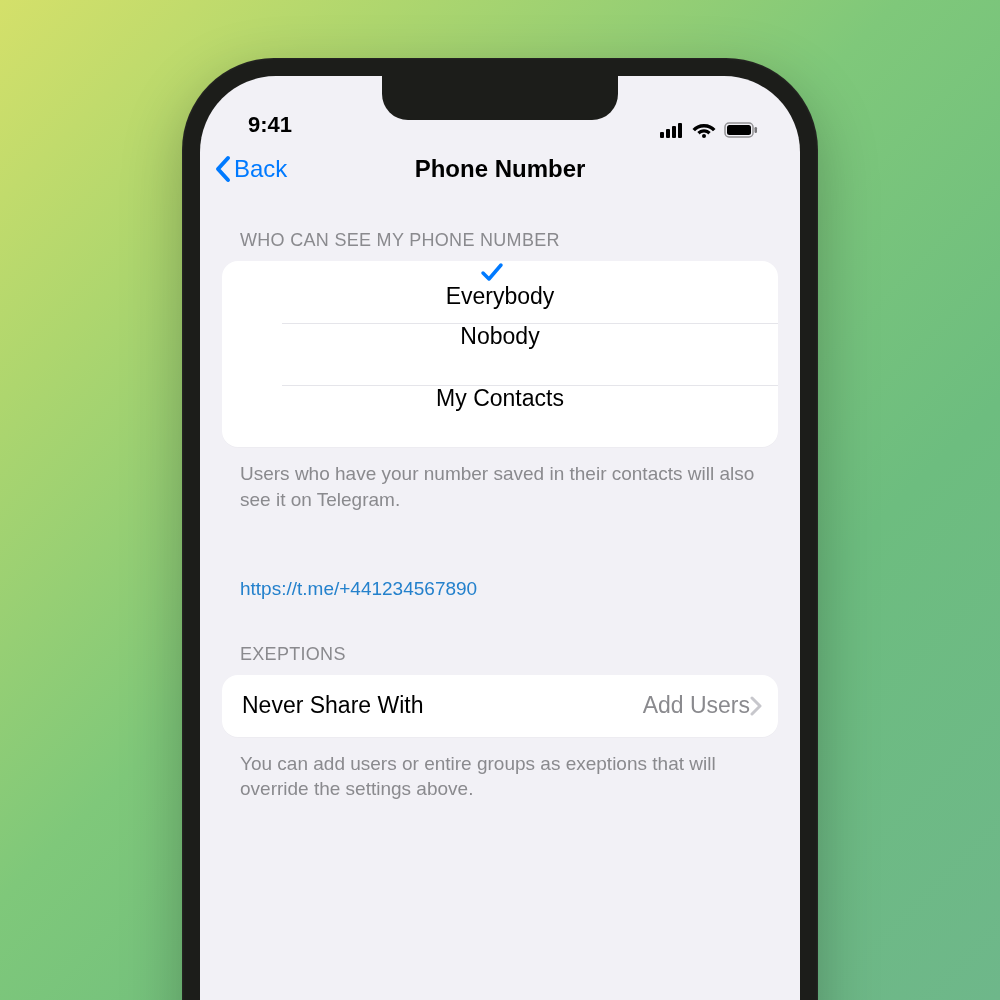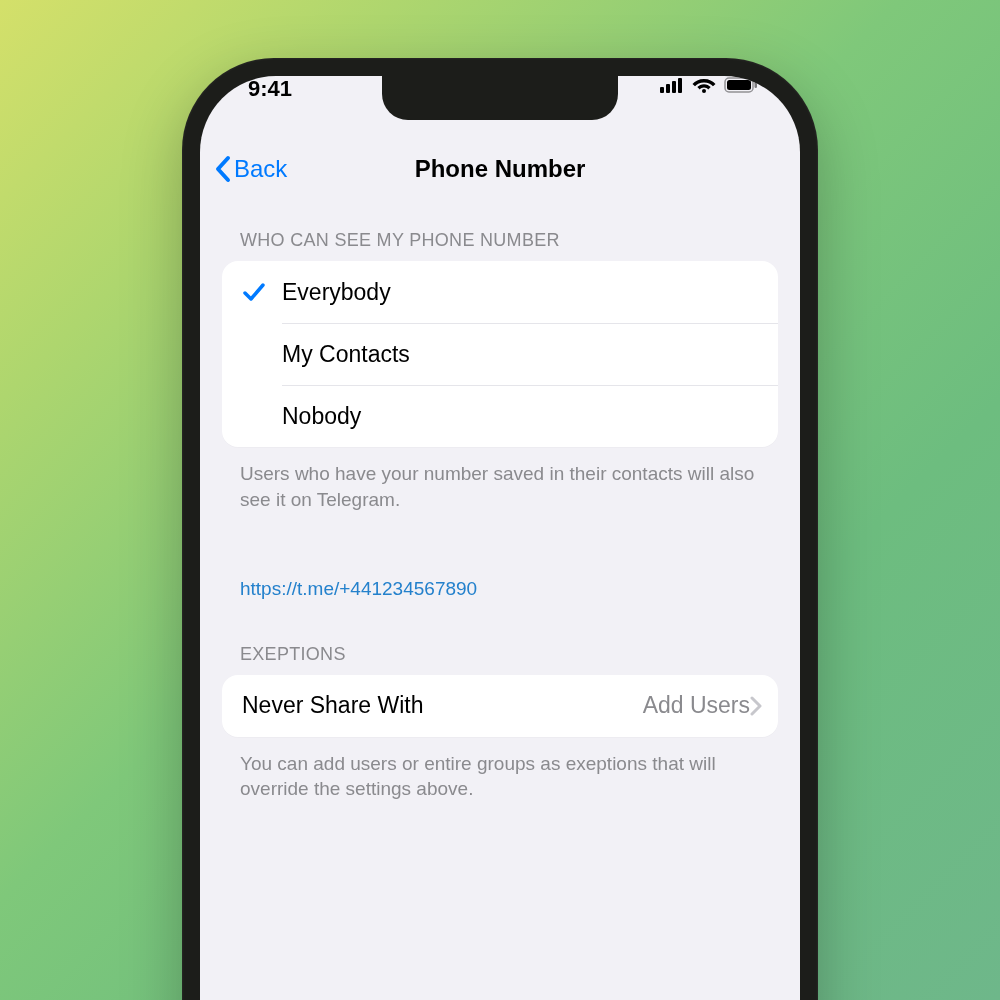--- a/index.html
+++ b/index.html
@@ -38,21 +38,21 @@
     height: 44px;
     background: #1c1d1a;
     border-bottom-left-radius: 26px;
     border-bottom-right-radius: 26px;
     z-index: 10;
   }
   .status-bar {
     height: 62px;
     display: flex;
     justify-content: space-between;
-    align-items: flex-start;
+    align-items: flex-end;
     padding: 0 42px 0 48px;
     font-size: 22px;
     font-weight: 600;
     color: #000;
   }
   .status-right { display: flex; align-items: center; gap: 8px; }
   .status-right svg { display: block; }
 
   .nav {
     height: 62px;
@@ -96,20 +96,21 @@
     overflow: hidden;
   }
   .row {
     display: flex;
     align-items: center;
     min-height: 62px;
     padding: 0 20px;
     font-size: 23px;
     color: #000;
     position: relative;
+    flex-direction: column;
   }
   .row + .row::before {
     content: "";
     position: absolute;
     top: 0; left: 60px; right: 0;
     height: 1px;
     background: #e5e5ea;
   }
   .check-slot {
     width: 40px;
@@ -195,25 +196,25 @@
         <div class="row">
           <span class="check-slot">
             <svg width="24" height="22" viewBox="0 0 24 22">
               <polyline points="3,12 9,18 21,4" fill="none" stroke="#007aff" stroke-width="3.5" stroke-linecap="round" stroke-linejoin="round"></polyline>
             </svg>
           </span>
           <span>Everybody</span>
         </div>
         <div class="row">
           <span class="check-slot"></span>
-          <span>My Contacts</span>
+          <span>Nobody</span>
         </div>
         <div class="row">
           <span class="check-slot"></span>
-          <span>Nobody</span>
+          <span>My Contacts</span>
         </div>
       </div>
       <div class="footer-text">Users who have your number saved in their contacts will also see it on Telegram.</div>
       <div class="footer-text footer-block2">
         <br>
         <a href="#">https://t.me/+441234567890</a>
       </div>
 
       <div class="section-header" style="padding-top:42px;">EXEPTIONS</div>
       <div class="card">

